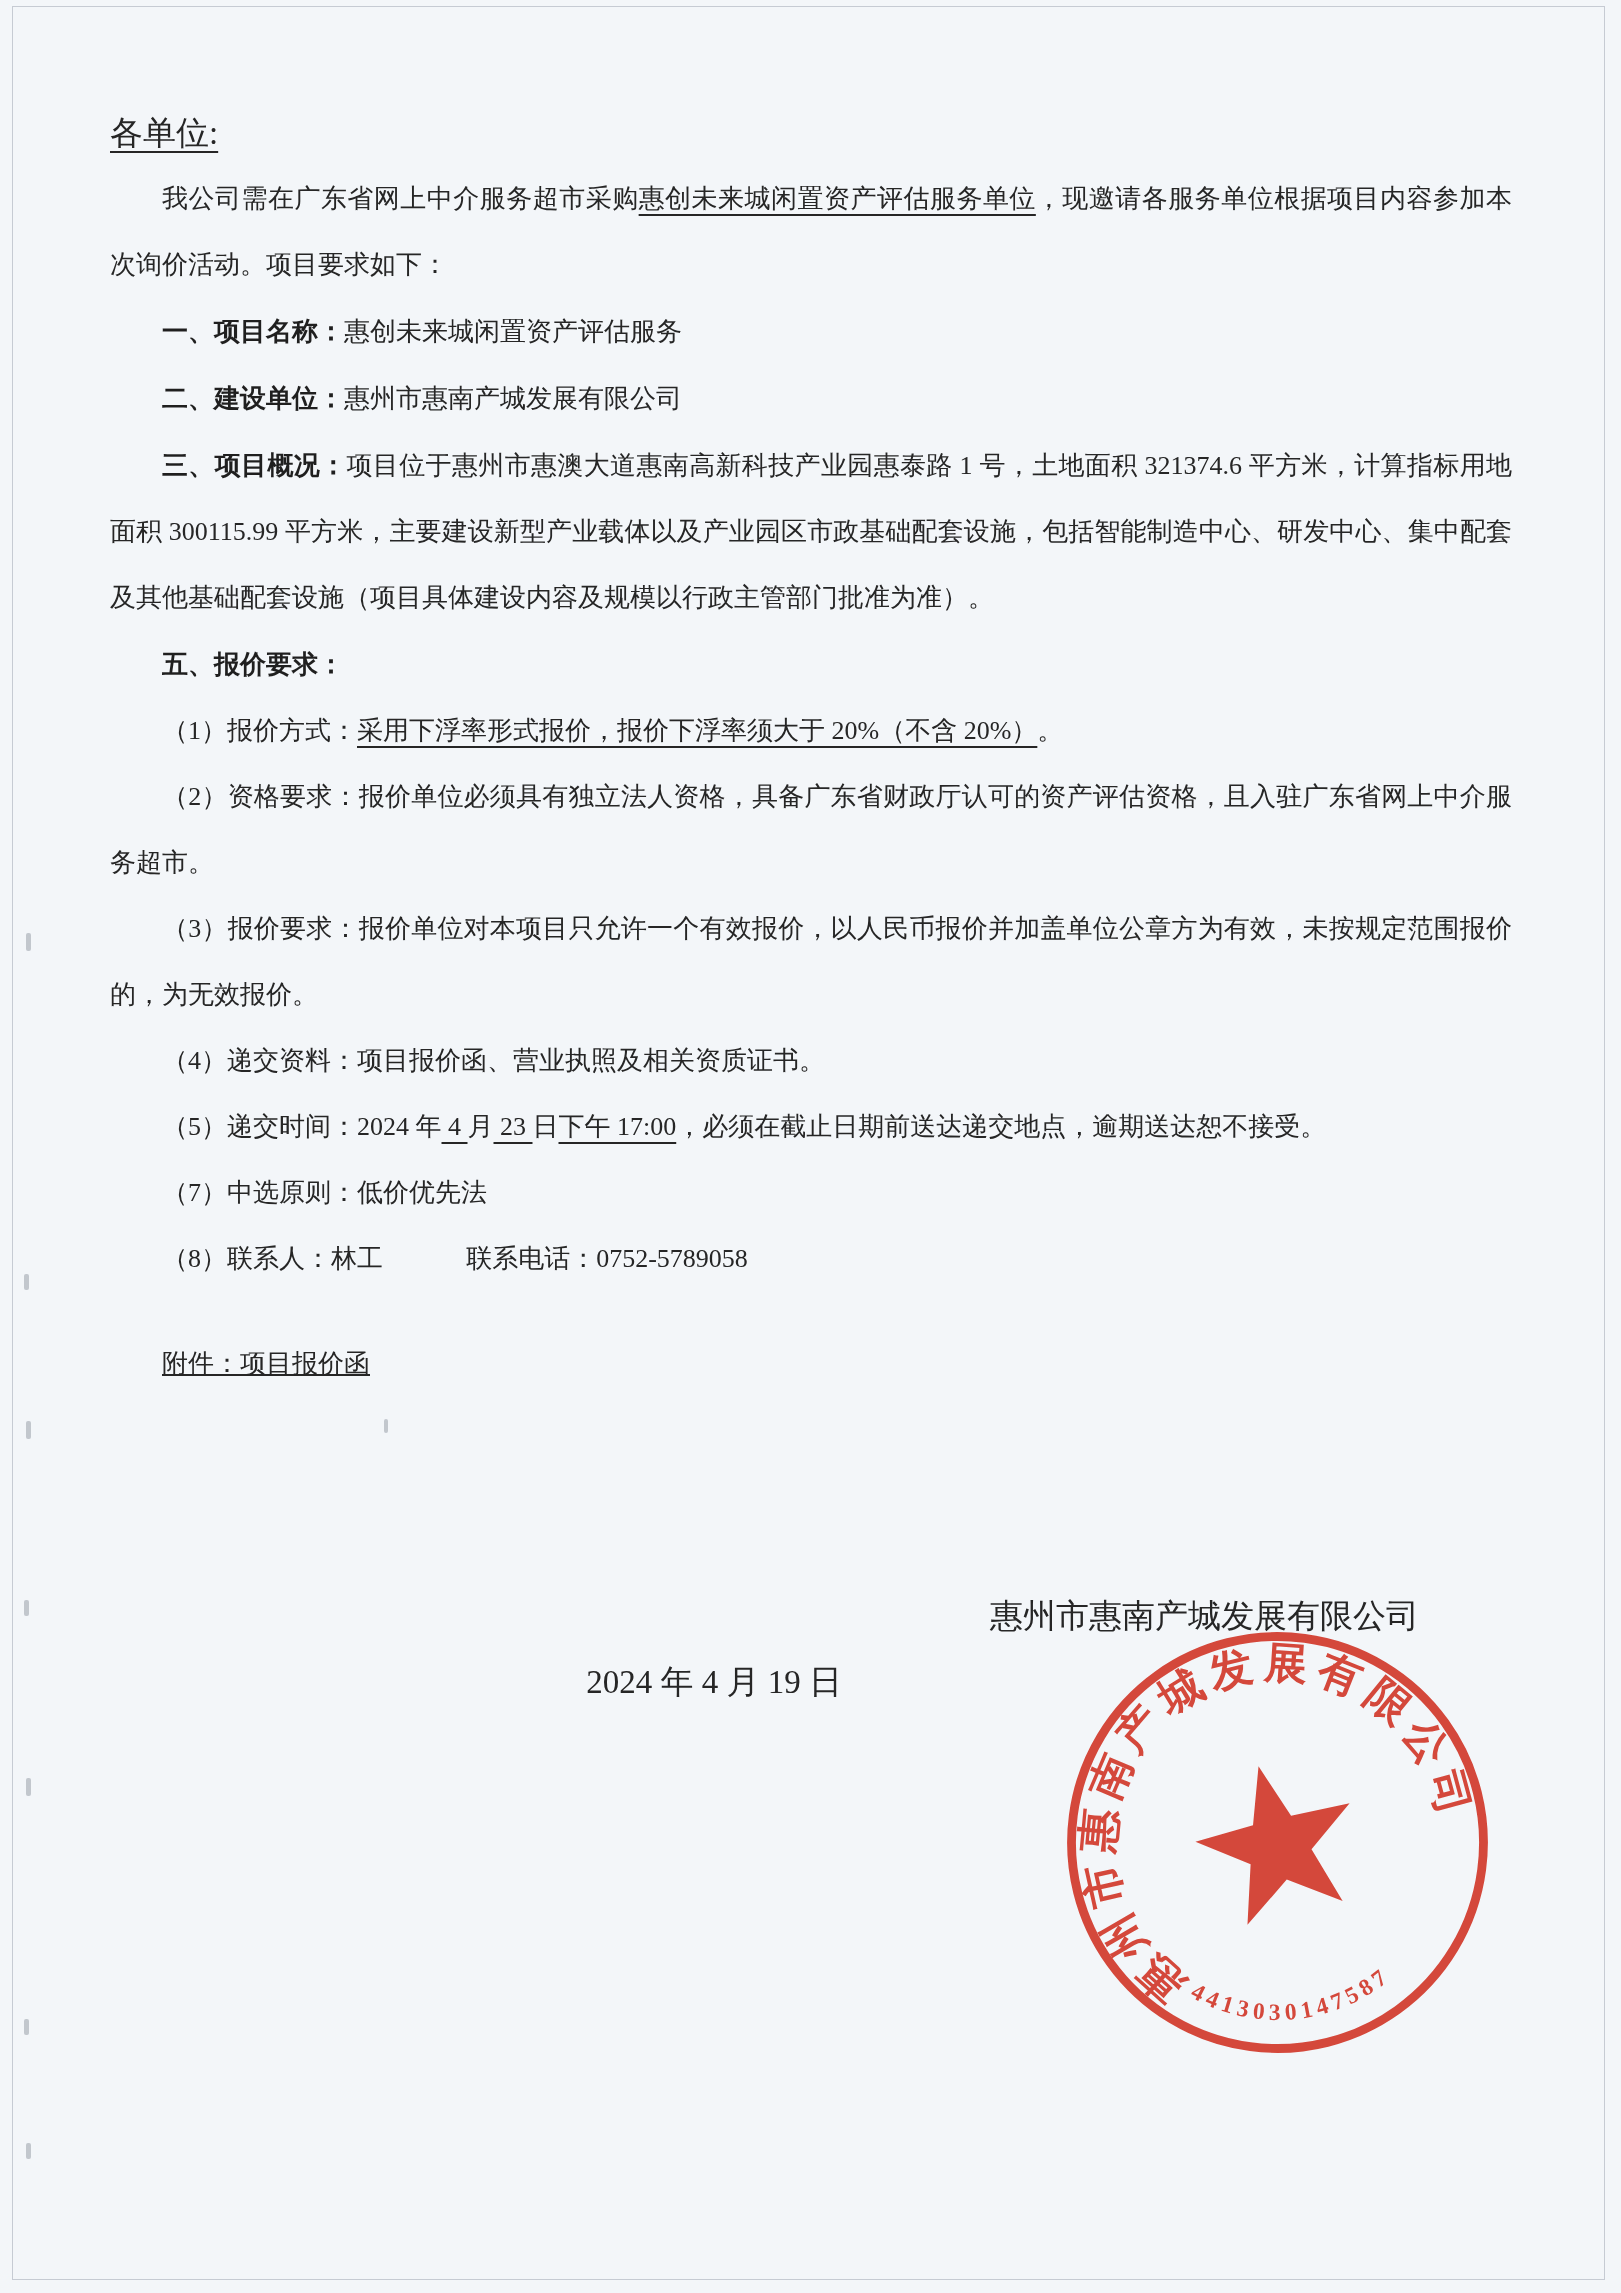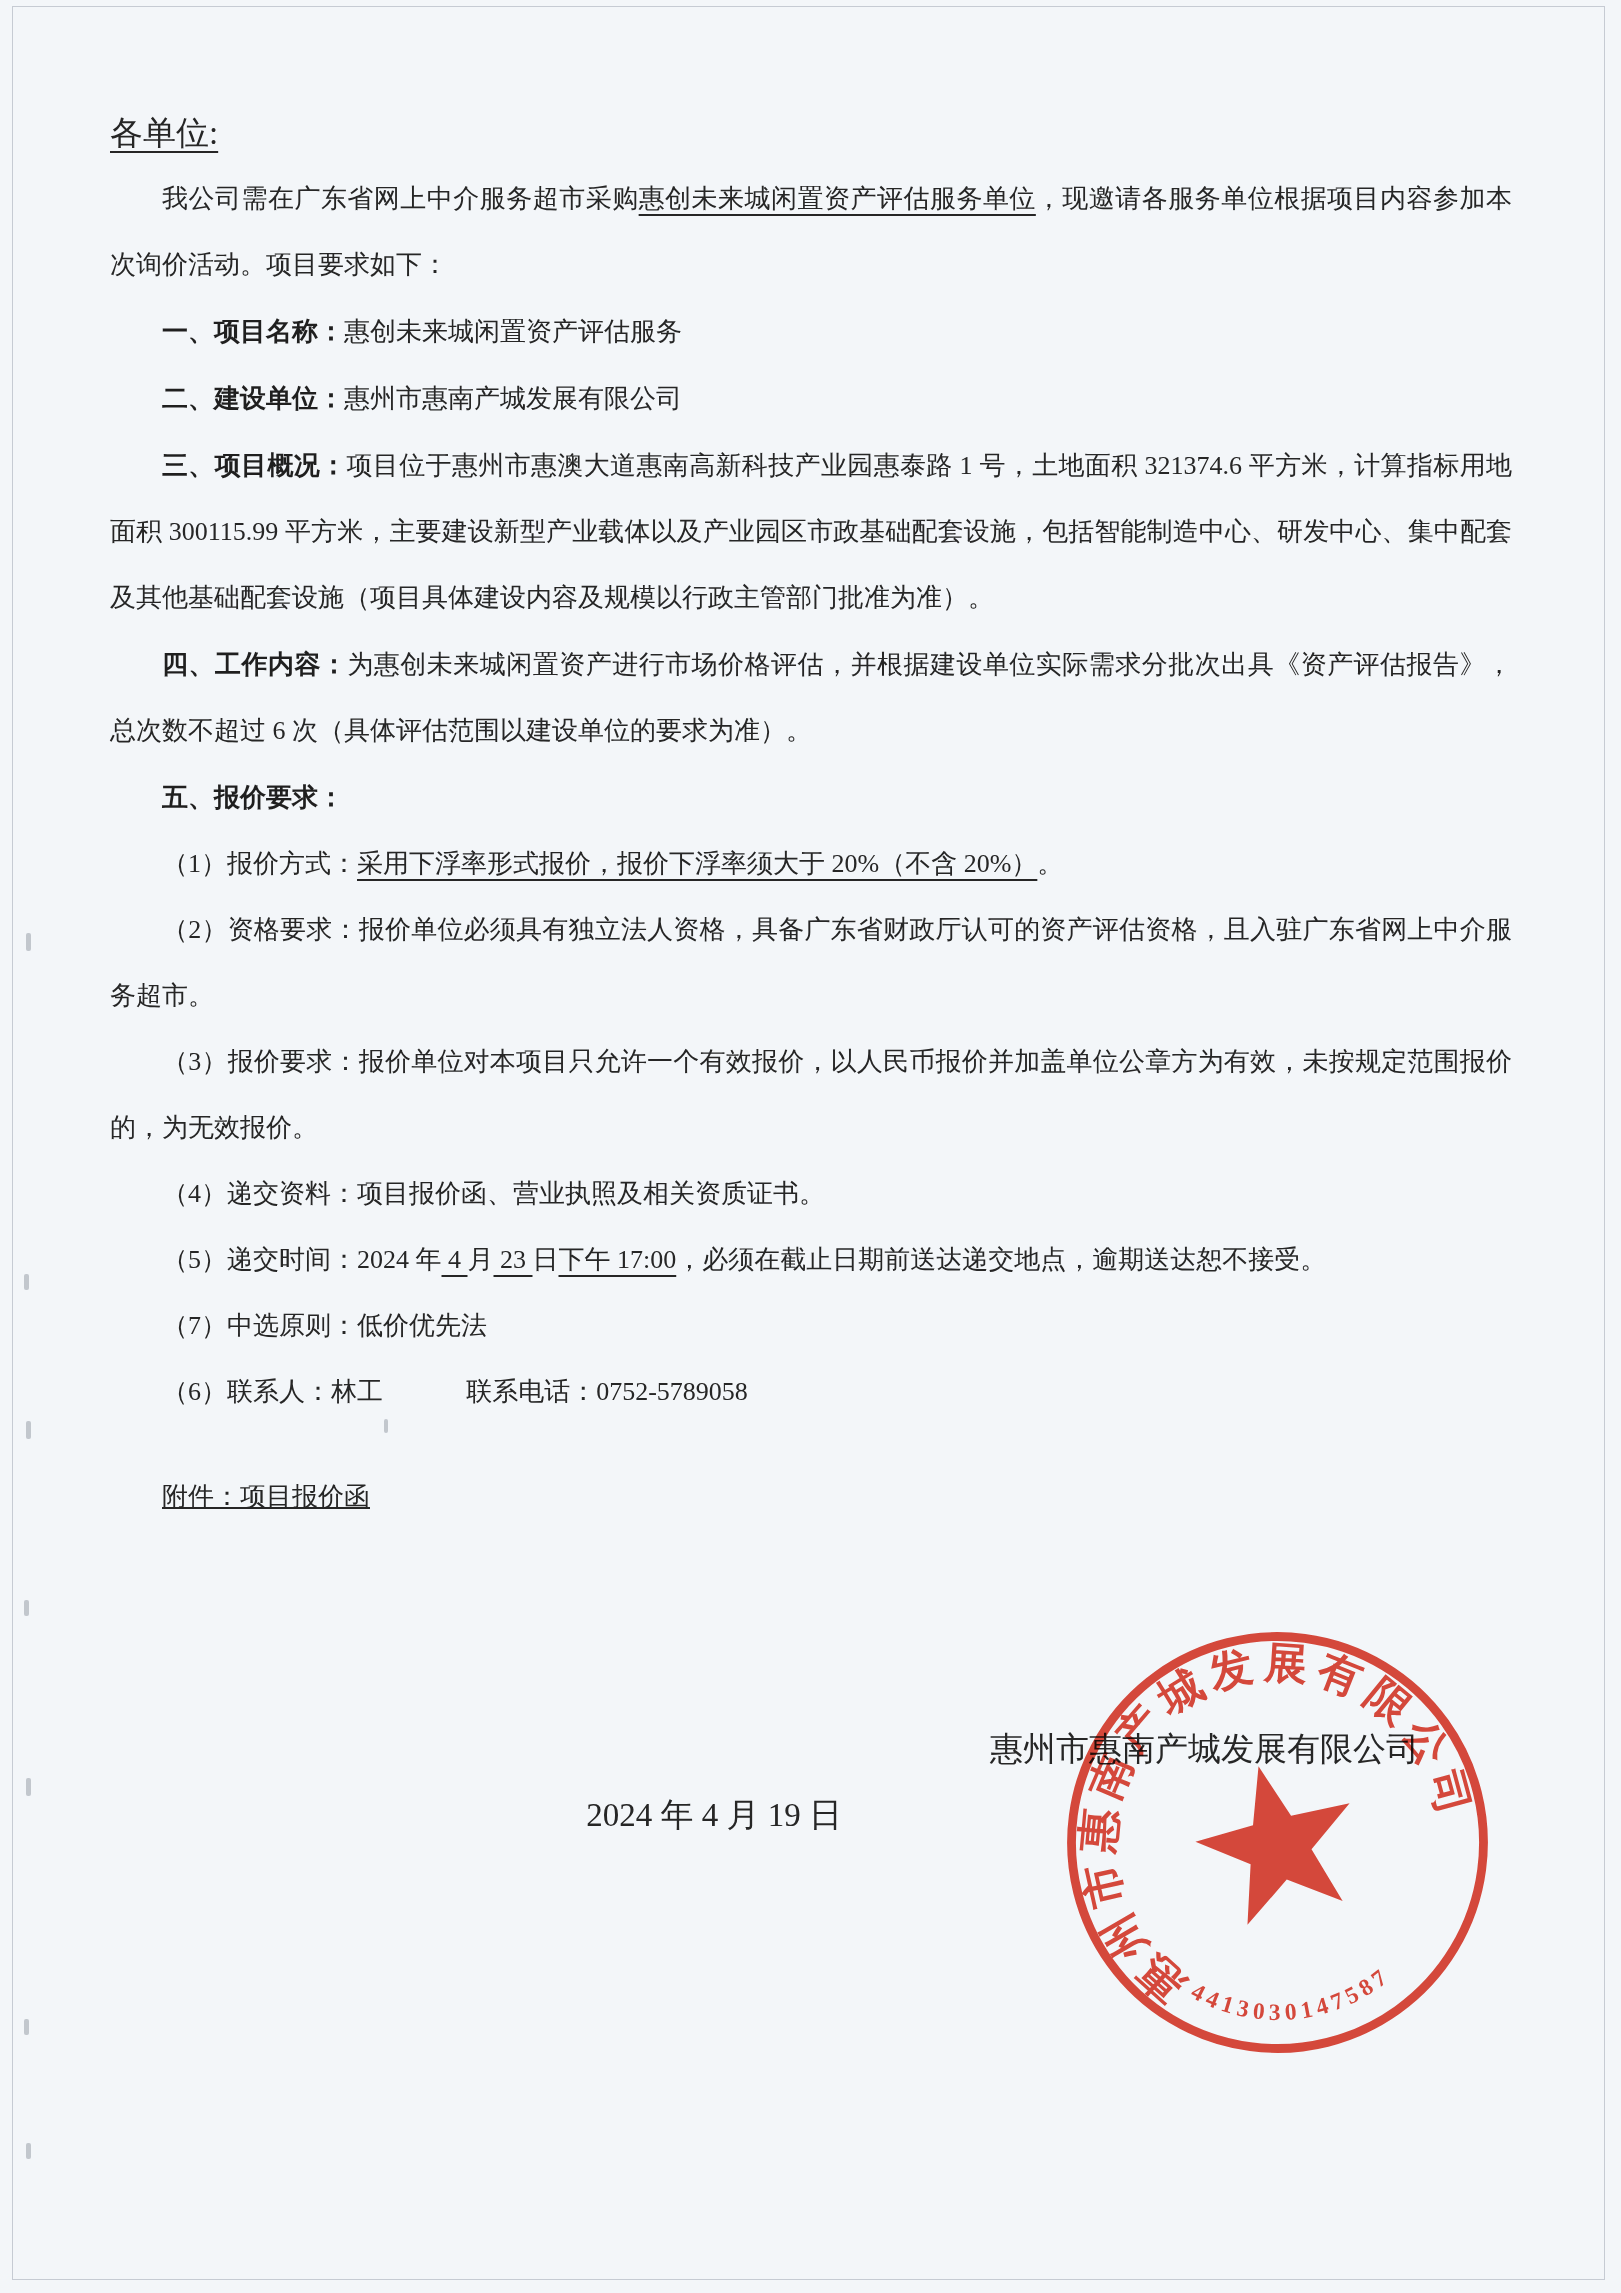--- a/index.html
+++ b/index.html
@@ -80,38 +80,37 @@
     <div class="salutation"><span class="u">各单位:</span></div>
 
     <p class="para"><span>我公司需在广东省网上中介服务超市采购</span><span class="u">惠创未来城闲置资产评估服务单位</span><span>，现邀请各服务单位根据项目内容参加本次询价活动。项目要求如下：</span></p>
 
     <p class="para"><b>一、项目名称：</b><span>惠创未来城闲置资产评估服务</span></p>
 
     <p class="para"><b>二、建设单位：</b><span>惠州市惠南产城发展有限公司</span></p>
 
     <p class="para"><b>三、项目概况：</b><span>项目位于惠州市惠澳大道惠南高新科技产业园惠泰路 1 号，土地面积 321374.6 平方米，计算指标用地面积 300115.99 平方米，主要建设新型产业载体以及产业园区市政基础配套设施，包括智能制造中心、研发中心、集中配套及其他基础配套设施（项目具体建设内容及规模以行政主管部门批准为准）。</span></p>
 
-    <p class="para"><b>四、工作内容：</b><span>为惠创未来城闲置资产进行市场价格评估，并根据建设单位实际需求分批次出具《资产评估报告》，总次数不超过 6 次（具体评估范围以建设单位的要求为准）。</span></p>
 
     <p class="para"><b>五、报价要求：</b></p>
 
     <p class="para"><span>（1）报价方式：</span><span class="u">采用下浮率形式报价，报价下浮率须大于 20%（不含 20%）</span><span>。</span></p>
 
     <p class="para"><span>（2）资格要求：</span><span>报价单位必须具有独立法人资格，具备广东省财政厅认可的资产评估资格，且入驻广东省网上中介服务超市。</span></p>
 
     <p class="para"><span>（3）报价要求：</span><span>报价单位对本项目只允许一个有效报价，以人民币报价并加盖单位公章方为有效，未按规定范围报价的，为无效报价。</span></p>
 
     <p class="para"><span>（4）递交资料：</span><span>项目报价函、营业执照及相关资质证书。</span></p>
 
     <p class="para"><span>（5）递交时间：</span><span>2024 年</span><span class="u"> 4 </span><span>月</span><span class="u"> 23 </span><span>日</span><span class="u">下午 17:00</span><span>，必须在截止日期前送达递交地点，逾期送达恕不接受。</span></p>
 
 
     <p class="para"><span>（7）中选原则：</span><span>低价优先法</span></p>
 
-    <p class="para"><span>（6）联系人：</span><span>林工</span><span class="gap">联系电话：</span><span>0752-5789058</span></p>
+    <p class="para"><span>（8）联系人：</span><span>林工</span><span class="gap">联系电话：</span><span>0752-5789058</span></p>
 
     <p class="para attach"><span>附件：</span><span>项目报价函</span></p>
 
     <div class="sign-company">惠州市惠南产城发展有限公司</div>
     <div class="sign-date">2024 年 4 月 19 日</div>
   </div>
 
   <svg class="seal" viewBox="0 0 470 470" aria-hidden="true">
     <defs>
       <path id="seal-arc-top" d="M 116 354 A 168 168 0 1 1 354 354" fill="none"></path>

